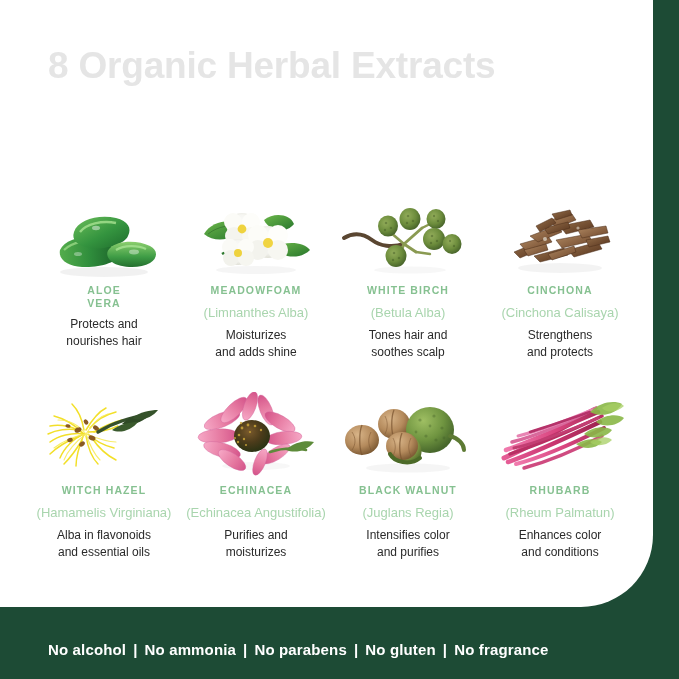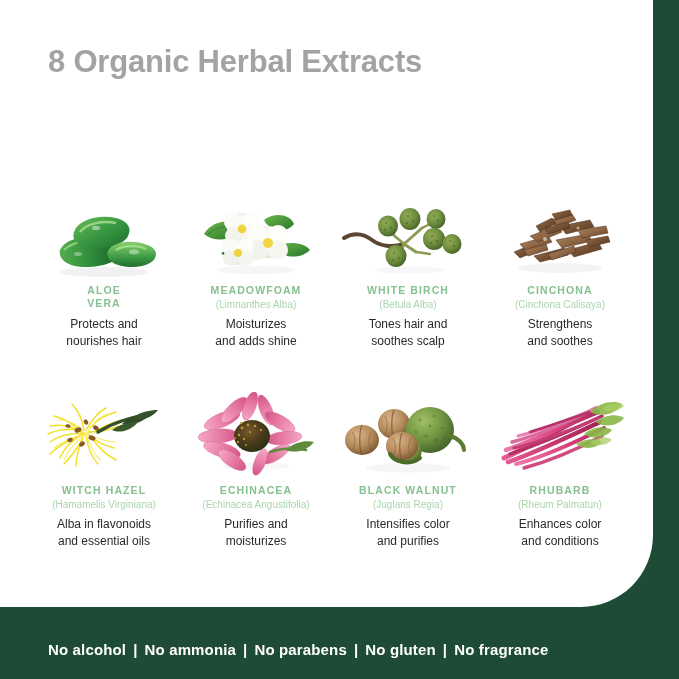--- a/index.html
+++ b/index.html
@@ -26,23 +26,23 @@
     border-bottom-right-radius: 72px;
   }
   
   #heading {
     position: absolute;
     left: 48px;
     top: 44px;
     width: 580px;
   }
   .head-line1 {
-    font-size: 31px;
+    font-size: 37px;
     font-weight: bold;
-    color: #a3a3a3;
+    color: #e5e5e5;
     letter-spacing: -0.2px;
     line-height: 1.18;
     white-space: nowrap;
   }
   .head-line2 {
     font-size: 41px;
     font-weight: bold;
     color: #a9d5ae;
     letter-spacing: -0.2px;
     line-height: 1.18;
@@ -76,25 +76,25 @@
     margin-top: 6px;
     font-size: 10.5px;
     font-weight: bold;
     color: #86c191;
     letter-spacing: 1.1px;
     text-align: center;
     line-height: 1.28;
     text-transform: uppercase;
   }
   .latin {
-    font-size: 10px;
+    font-size: 13px;
     color: #a9d5ae;
     text-align: center;
     line-height: 1.3;
-    margin-top: 1px;
+    margin-top: 8px;
   }
   .desc {
     margin-top: 5px;
     font-size: 12px;
     color: #2a2a2a;
     text-align: center;
     line-height: 1.42;
   }
   
   #footer {
@@ -313,21 +313,21 @@
             <path d="M62 22 L80 18 L82 23 L66 28 Z" fill="url(#bk2)"></path>
           </g>
           <circle cx="55" cy="47" r="2" fill="#e6e1d4" opacity="0.7"></circle>
           <circle cx="88" cy="36" r="1.6" fill="#e6e1d4" opacity="0.6"></circle>
         </svg>
       </div>
       <div class="name">CINCHONA</div>
       <div class="latin">(Cinchona Calisaya)</div>
       <div class="desc">
         <span>Strengthens</span><br>
-        <span>and soothes</span>
+        <span>and protects</span>
       </div>
     </div>
 
   </div>
 
   <div class="row" id="row-2">
 
     <div class="cell">
       <div class="art">
         <svg viewBox="0 0 140 86" xmlns="http://www.w3.org/2000/svg">

